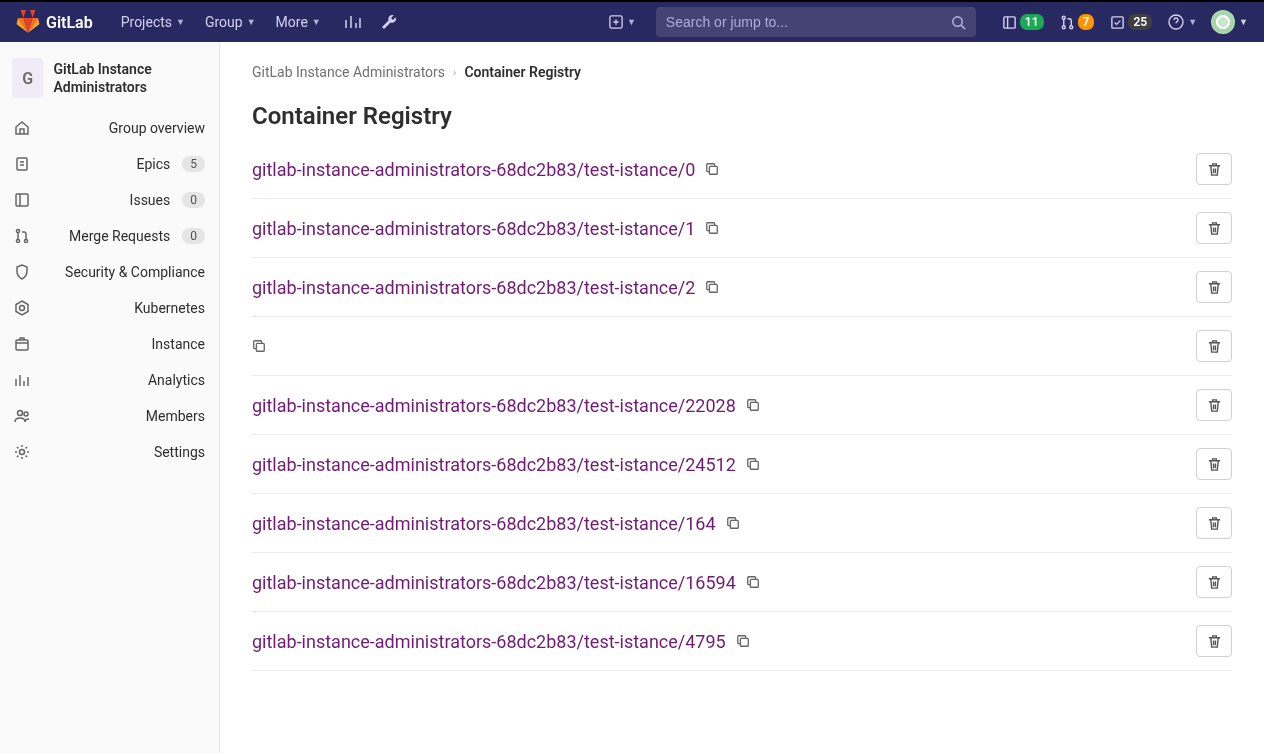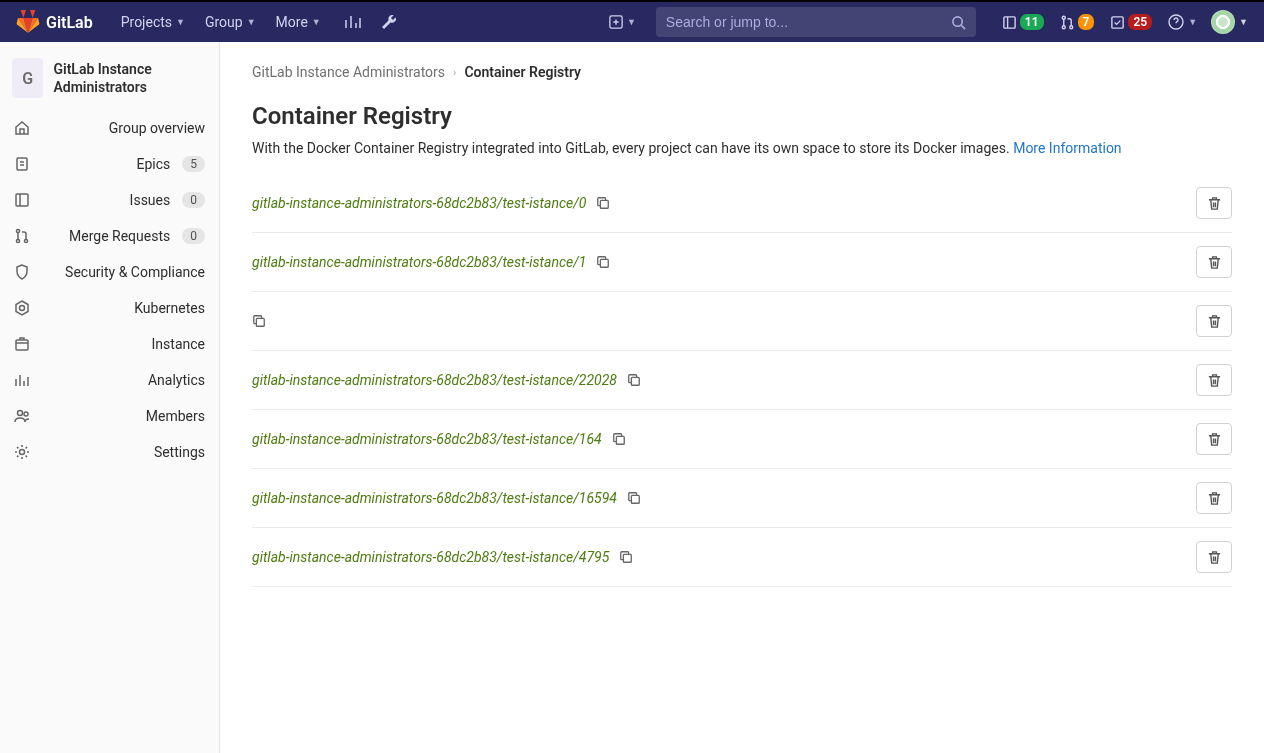--- a/index.html
+++ b/index.html
@@ -73,21 +73,21 @@
   }
   .badge-count {
     font-size: 12px;
     font-weight: 600;
     padding: 1px 5px;
     border-radius: 7px;
     color: #fff;
   }
   .count-green { background: #1aaa55; }
   .count-orange { background: #fc9403; }
-  .count-blue { background: #b91c1c; }
+  .count-blue { background: #404040; }
   .help-btn { display:flex; align-items:center; padding: 0 6px; cursor:pointer; color:#d1d1f0;}
   .avatar {
     width: 24px; height: 24px;
     border-radius: 50%;
     background: radial-gradient(circle at 50% 50%, #c8e6c9 30%, #fff 31%, #fff 45%, #a5d6a7 46%);
     border: 1px solid rgba(255,255,255,0.2);
     margin-left: 4px;
   }
 
   
@@ -163,21 +163,21 @@
   .page-desc { color: #2e2e2e; margin-bottom: 18px; font-size: 14px; }
   .page-desc a { color: #1f75cb; text-decoration: none; cursor:pointer; }
 
   .reg-list { }
   .reg-row {
     display: flex;
     align-items: center;
     padding: 13px 0;
     border-bottom: 1px solid #eaeaea;
   }
-  .reg-link { color: #4d7c0f; text-decoration: none; cursor:pointer; font-size: 14px; margin-right: 10px; font-style: italic; }
+  .reg-link { color: #701a75; text-decoration: none; cursor:pointer; font-size: 18px; margin-right: 10px; }
   .copy-btn { cursor:pointer; color:#666; display:flex; align-items:center; }
   .reg-row .grow { flex: 1; }
   .delete-btn {
     width: 36px; height: 32px;
     border: 1px solid #d1d1d1;
     border-radius: 4px;
     background: #fff;
     display:flex; align-items:center; justify-content:center;
     cursor:pointer;
     color:#555;
@@ -389,25 +389,20 @@
   </div>
 
   <div class="main">
     <div class="breadcrumb">
       <a>GitLab Instance Administrators</a>
       <span class="chev">›</span>
       <span class="current">Container Registry</span>
     </div>
 
     <h1 class="page-title">Container Registry</h1>
-    <p class="page-desc">
-      <span>With the Docker Container Registry integrated into GitLab, every project can have its own space to store its Docker images.</span>
-      <span> </span>
-      <a>More Information</a>
-    </p>
 
     <div class="reg-list" id="reg-list">
         <div class="reg-row">
           <a class="reg-link">gitlab-instance-administrators-68dc2b83/test-istance/0</a>
           <span class="copy-btn">
             <svg width="14" height="14" viewBox="0 0 16 16" fill="none" stroke="#666" stroke-width="1.5">
               <rect x="5" y="5" width="9" height="9" rx="1"></rect>
               <path d="M11 5V3a1 1 0 0 0-1-1H3a1 1 0 0 0-1 1v7a1 1 0 0 0 1 1h2"></path>
             </svg>
           </span>
@@ -427,20 +422,35 @@
             </svg>
           </span>
           <span class="grow"></span>
           <button class="delete-btn">
             <svg width="15" height="15" viewBox="0 0 16 16" fill="none" stroke="#555" stroke-width="1.5">
               <path d="M2 4h12M6 4V2h4v2M4 4l1 10h6l1-10M7 7v5M9 7v5"></path>
             </svg>
           </button>
         </div>
         <div class="reg-row">
+          <a class="reg-link">gitlab-instance-administrators-68dc2b83/test-istance/2</a>
+          <span class="copy-btn">
+            <svg width="14" height="14" viewBox="0 0 16 16" fill="none" stroke="#666" stroke-width="1.5">
+              <rect x="5" y="5" width="9" height="9" rx="1"></rect>
+              <path d="M11 5V3a1 1 0 0 0-1-1H3a1 1 0 0 0-1 1v7a1 1 0 0 0 1 1h2"></path>
+            </svg>
+          </span>
+          <span class="grow"></span>
+          <button class="delete-btn">
+            <svg width="15" height="15" viewBox="0 0 16 16" fill="none" stroke="#555" stroke-width="1.5">
+              <path d="M2 4h12M6 4V2h4v2M4 4l1 10h6l1-10M7 7v5M9 7v5"></path>
+            </svg>
+          </button>
+        </div>
+        <div class="reg-row">
           <span class="copy-btn">
             <svg width="14" height="14" viewBox="0 0 16 16" fill="none" stroke="#666" stroke-width="1.5">
               <rect x="5" y="5" width="9" height="9" rx="1"></rect>
               <path d="M11 5V3a1 1 0 0 0-1-1H3a1 1 0 0 0-1 1v7a1 1 0 0 0 1 1h2"></path>
             </svg>
           </span>
           <span class="grow"></span>
           <button class="delete-btn">
             <svg width="15" height="15" viewBox="0 0 16 16" fill="none" stroke="#555" stroke-width="1.5">
               <path d="M2 4h12M6 4V2h4v2M4 4l1 10h6l1-10M7 7v5M9 7v5"></path>
@@ -456,20 +466,35 @@
             </svg>
           </span>
           <span class="grow"></span>
           <button class="delete-btn">
             <svg width="15" height="15" viewBox="0 0 16 16" fill="none" stroke="#555" stroke-width="1.5">
               <path d="M2 4h12M6 4V2h4v2M4 4l1 10h6l1-10M7 7v5M9 7v5"></path>
             </svg>
           </button>
         </div>
         <div class="reg-row">
+          <a class="reg-link">gitlab-instance-administrators-68dc2b83/test-istance/24512</a>
+          <span class="copy-btn">
+            <svg width="14" height="14" viewBox="0 0 16 16" fill="none" stroke="#666" stroke-width="1.5">
+              <rect x="5" y="5" width="9" height="9" rx="1"></rect>
+              <path d="M11 5V3a1 1 0 0 0-1-1H3a1 1 0 0 0-1 1v7a1 1 0 0 0 1 1h2"></path>
+            </svg>
+          </span>
+          <span class="grow"></span>
+          <button class="delete-btn">
+            <svg width="15" height="15" viewBox="0 0 16 16" fill="none" stroke="#555" stroke-width="1.5">
+              <path d="M2 4h12M6 4V2h4v2M4 4l1 10h6l1-10M7 7v5M9 7v5"></path>
+            </svg>
+          </button>
+        </div>
+        <div class="reg-row">
           <a class="reg-link">gitlab-instance-administrators-68dc2b83/test-istance/164</a>
           <span class="copy-btn">
             <svg width="14" height="14" viewBox="0 0 16 16" fill="none" stroke="#666" stroke-width="1.5">
               <rect x="5" y="5" width="9" height="9" rx="1"></rect>
               <path d="M11 5V3a1 1 0 0 0-1-1H3a1 1 0 0 0-1 1v7a1 1 0 0 0 1 1h2"></path>
             </svg>
           </span>
           <span class="grow"></span>
           <button class="delete-btn">
             <svg width="15" height="15" viewBox="0 0 16 16" fill="none" stroke="#555" stroke-width="1.5">

